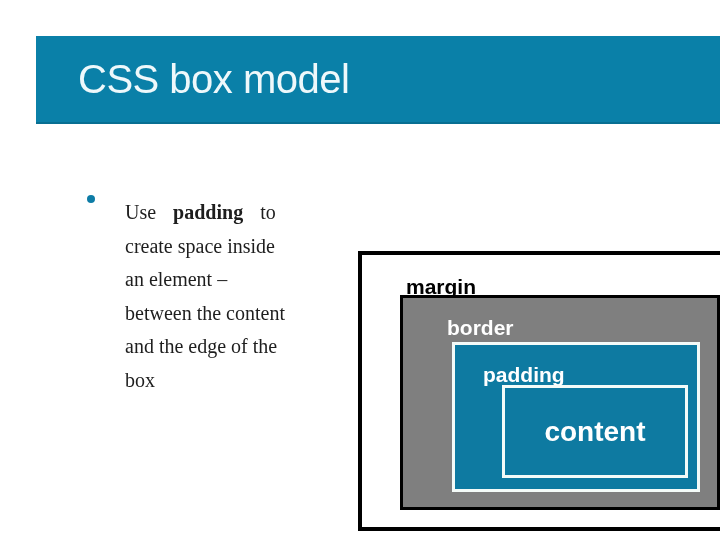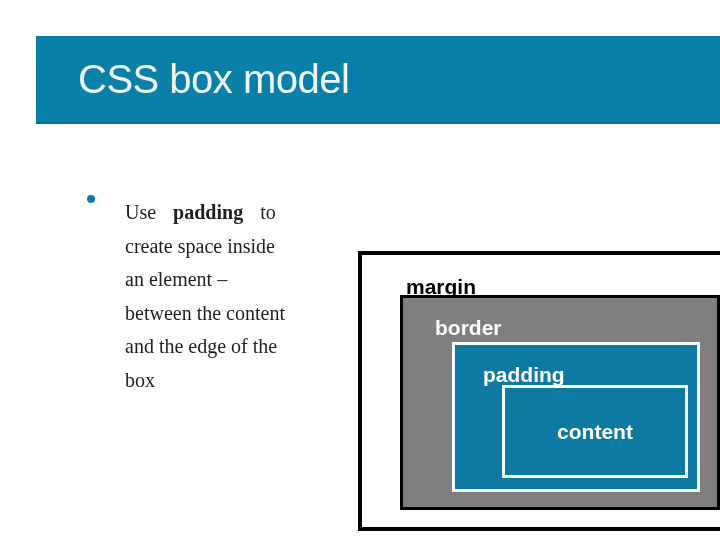--- a/index.html
+++ b/index.html
@@ -78,42 +78,42 @@
     white-space: nowrap;
   }
   .margin-label { left: 32px; top: 8px; color: #000000; }
   .border-box {
     position: absolute;
     left: 26px; top: 28px;
     width: 320px; height: 215px;
     background: var(--box-gray);
     border: 3px solid #000000;
   }
-  .border-label { left: 20px; top: 6px; color: #ffffff; }
+  .border-label { left: 32px; top: 6px; color: #ffffff; }
   .padding-box {
     position: absolute;
     left: 37px; top: 32px;
     width: 248px; height: 150px;
     background: var(--diagram-teal);
     border: 3px solid var(--diagram-white);
   }
   .padding-label { left: 16px; top: 6px; color: #ffffff; }
   .content-box {
     position: absolute;
     left: 35px; top: 28px;
     width: 186px; height: 93px;
     background: var(--diagram-teal);
     border: 3px solid var(--diagram-white);
     display: flex;
     align-items: center;
     justify-content: center;
   }
   .content-label {
     position: static;
-    font-size: 21px;
+    font-size: 28px;
     font-weight: 700;
     color: #ffffff;
     white-space: nowrap;
   }
 </style>
 </head>
 <body>
 
 <div class="slide-header">
   <div class="slide-title">CSS box model</div>

